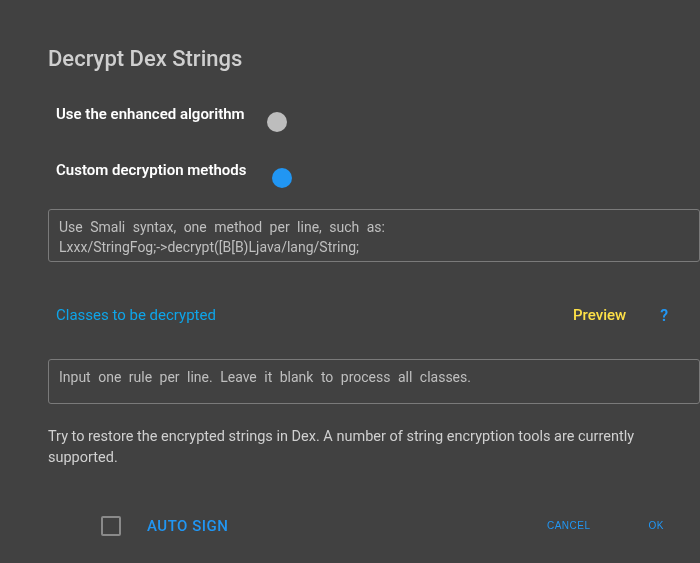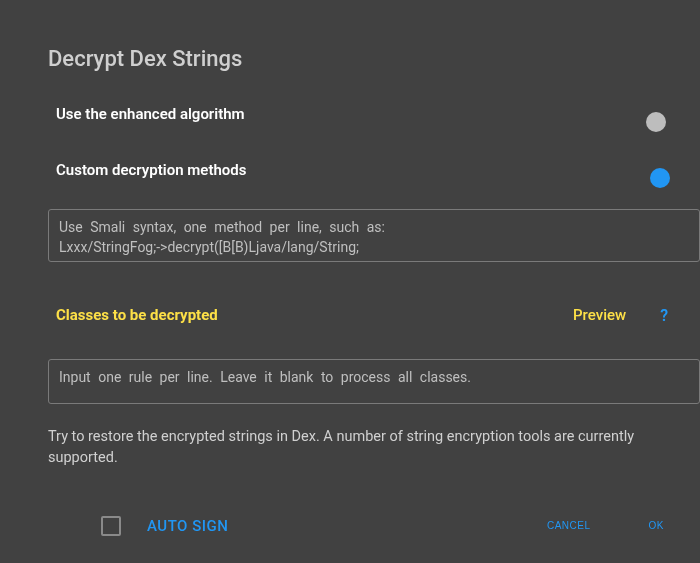--- a/index.html
+++ b/index.html
@@ -20,21 +20,20 @@
   }
   .title {
     font-size: 22px;
     font-weight: 500;
     color: #cfcfcf;
     margin-bottom: 18px;
   }
   .row {
     display: flex;
     align-items: center;
-    justify-content: space-between;
     margin-bottom: 14px;
   }
   .row-label {
     font-size: 15px;
     font-weight: 600;
     color: #ffffff;
   }
   .toggle {
     position: relative;
     width: 36px;
@@ -86,22 +85,22 @@
     margin-bottom: 14px;
   }
   .section-header {
     display: flex;
     align-items: center;
     justify-content: space-between;
     margin-bottom: 10px;
   }
   .section-label {
     font-size: 15px;
-    font-weight: 700;
-    color: #fde047;
+    font-weight: 400;
+    color: #0ea5e9;
   }
   .preview-group {
     display: flex;
     align-items: center;
     gap: 18px;
   }
   .link {
     color: #fde047;
     font-size: 15px;
     font-weight: 500;

